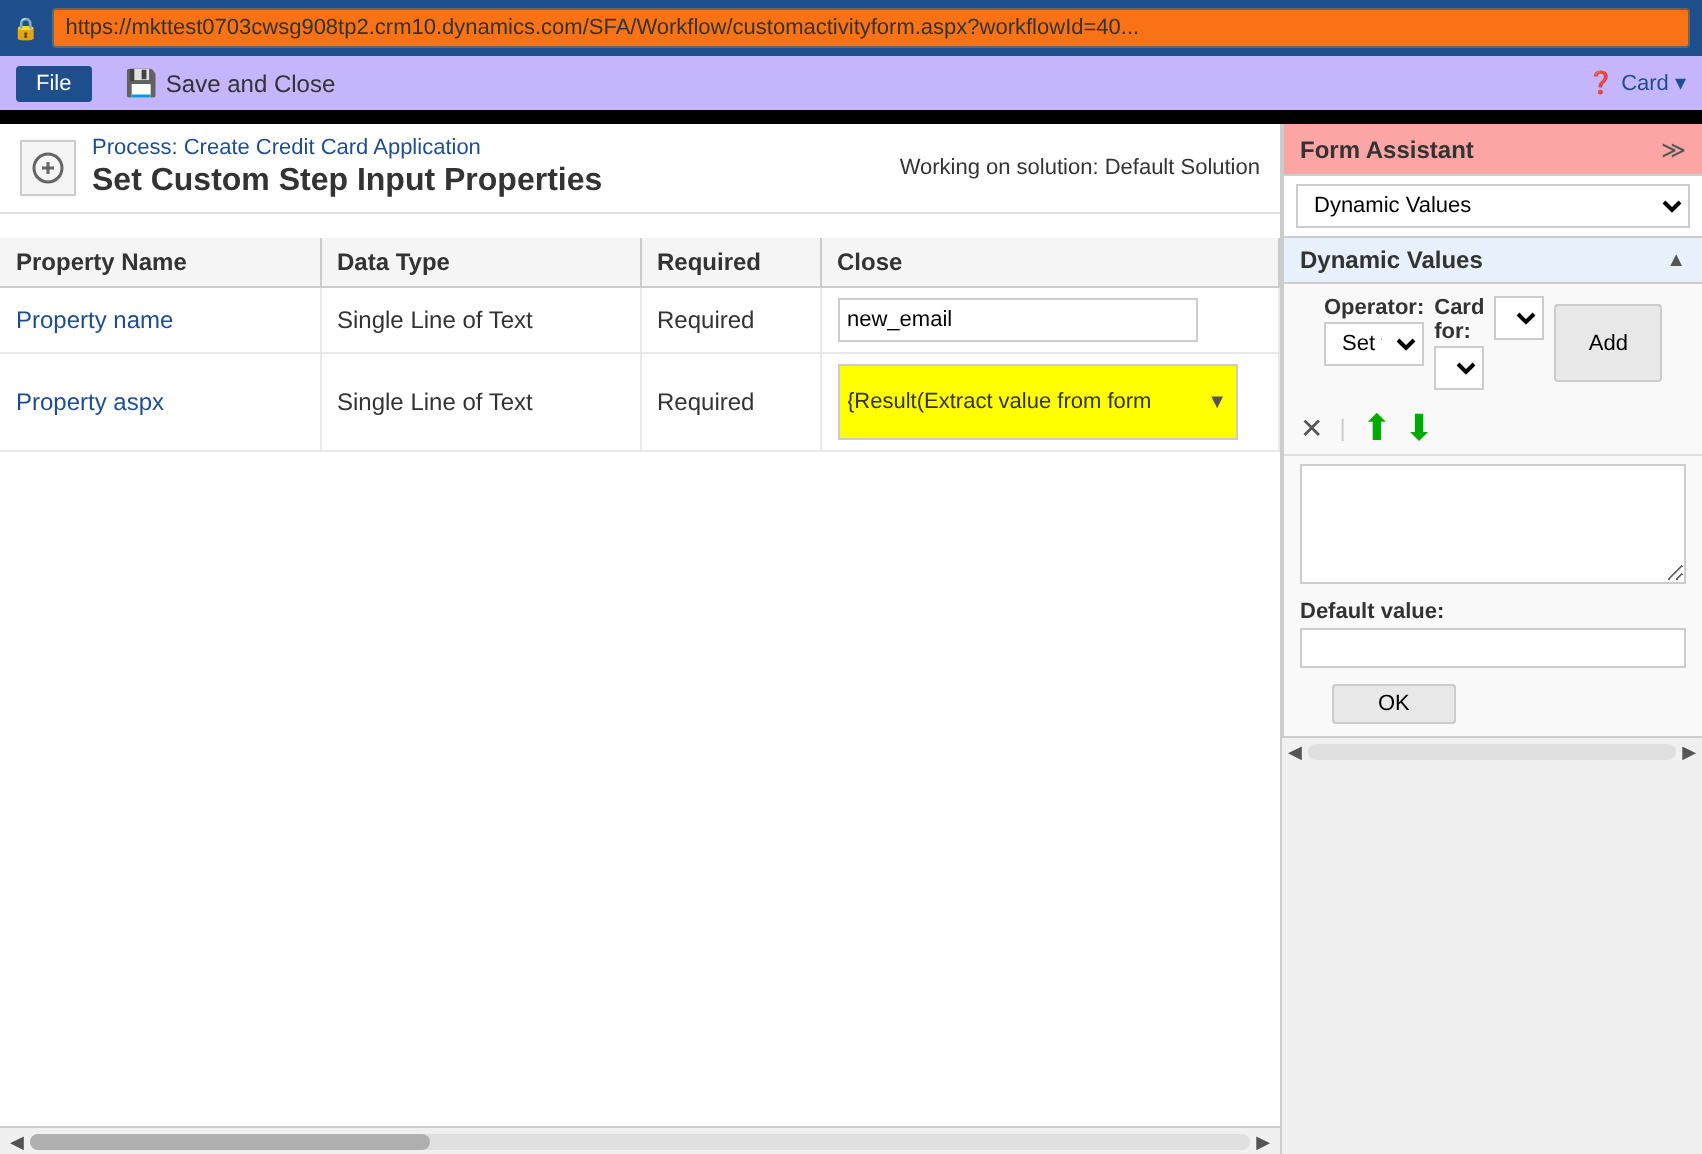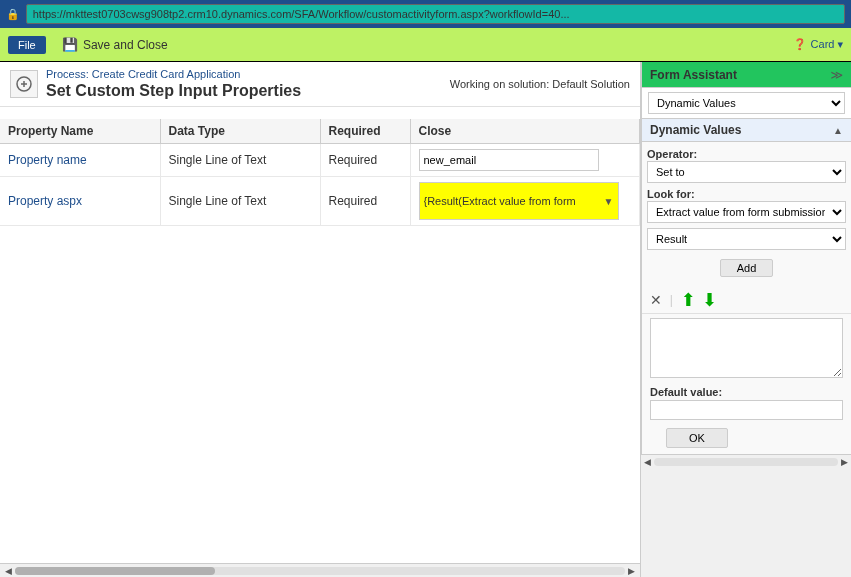--- a/index.html
+++ b/index.html
@@ -4,27 +4,27 @@
   <style>
     * { box-sizing: border-box; margin: 0; padding: 0; font-family: Segoe UI, Arial, sans-serif; font-size: 12px; }
     body { width: 851px; height: 577px; overflow: hidden; background: #f0f0f0; display: flex; flex-direction: column; }
 
     
     .top-bar {
       display: flex; align-items: center; background: #1e4e8c; padding: 2px 6px; height: 28px;
     }
     .lock-icon { color: #aac8e8; margin-right: 6px; font-size: 11px; }
     .url-bar {
-      flex: 1; background: #14b8a6; border: 1px solid #666; padding: 2px 6px; font-size: 11px; color: #333;
+      flex: 1; background: #f97316; border: 1px solid #666; padding: 2px 6px; font-size: 11px; color: #333;
       height: 20px; border-radius: 2px;
     }
 
     
     .toolbar {
-      display: flex; align-items: center; background: #bef264; border-bottom: 1px solid #000000; padding: 4px 8px; height: 34px;
+      display: flex; align-items: center; background: #c4b5fd; border-bottom: 7px solid #000000; padding: 4px 8px; height: 34px;
     }
     .file-btn {
       background: #1e4e8c; color: white; border: none; padding: 3px 10px; font-size: 11px; cursor: pointer; margin-right: 8px; border-radius: 2px;
     }
     .save-close-btn {
       display: flex; align-items: center; background: none; border: 1px solid transparent; padding: 2px 8px; cursor: pointer; font-size: 11px; color: #333;
     }
     .save-icon { margin-right: 4px; color: #1e4e8c; font-size: 13px; }
     .help-area { margin-left: auto; color: #1e4e8c; font-size: 11px; cursor: pointer; }
 
@@ -77,39 +77,39 @@
     }
     .h-scroll-track { flex: 1; height: 8px; background: #e0e0e0; border-radius: 4px; position: relative; }
     .h-scroll-thumb { position: absolute; left: 0; width: 200px; height: 8px; background: #b0b0b0; border-radius: 4px; }
     .scroll-arrow { font-size: 9px; color: #555; cursor: pointer; padding: 0 3px; }
 
     
     .right-panel {
       width: 210px; background: #f9f9f9; border-left: 1px solid #ccc; display: flex; flex-direction: column; overflow: hidden;
     }
     .fa-header {
-      display: flex; align-items: center; background: #22c55e; border-bottom: 1px solid #ccc; padding: 4px 8px; height: 26px;
+      display: flex; align-items: center; background: #fca5a5; border-bottom: 1px solid #ccc; padding: 4px 8px; height: 26px;
     }
     .fa-title { font-size: 12px; font-weight: 600; color: #333; flex: 1; }
     .fa-expand { font-size: 12px; color: #555; cursor: pointer; }
 
     .fa-dropdown-row {
       padding: 4px 6px; border-bottom: 1px solid #ccc; background: white;
     }
     .fa-select {
       width: 100%; border: 1px solid #ccc; padding: 2px 4px; font-size: 11px; background: white; height: 22px; cursor: pointer;
     }
 
     .fa-section {
       background: #e8f0fb; border-bottom: 1px solid #ccc; padding: 4px 8px; display: flex; align-items: center; justify-content: space-between;
     }
     .fa-section-title { font-size: 12px; color: #333; font-weight: 600; }
     .fa-section-arrow { font-size: 10px; color: #555; cursor: pointer; }
 
-    .fa-body { padding: 6px 5px; display: flex; flex-direction: column; gap: 5px; }
+    .fa-body { padding: 6px 20px; display: flex; flex-direction: row; gap: 5px; }
     .fa-label { font-size: 11px; font-weight: 600; color: #333; margin-bottom: 1px; }
     .fa-select-full {
       width: 100%; border: 1px solid #ccc; padding: 2px 4px; font-size: 11px; background: white; height: 22px; cursor: pointer;
     }
     .fa-add-btn {
       display: block; margin: 4px auto; background: #e8e8e8; border: 1px solid #ccc; padding: 2px 16px; font-size: 11px; cursor: pointer; border-radius: 2px;
     }
     .fa-action-row {
       display: flex; align-items: center; padding: 2px 8px; gap: 6px; border-bottom: 1px solid #e0e0e0;
     }
@@ -247,21 +247,21 @@
       <div class="fa-body">
 
         <div>
           <div class="fa-label">Operator:</div>
           <select class="fa-select-full">
             <option>Set to</option>
           </select>
         </div>
 
         <div>
-          <div class="fa-label">Look for:</div>
+          <div class="fa-label">Card for:</div>
           <select class="fa-select-full">
             <option>Extract value from form submission</option>
           </select>
         </div>
 
         <select class="fa-select-full">
           <option>Result</option>
         </select>
 
         <button class="fa-add-btn">Add</button>

